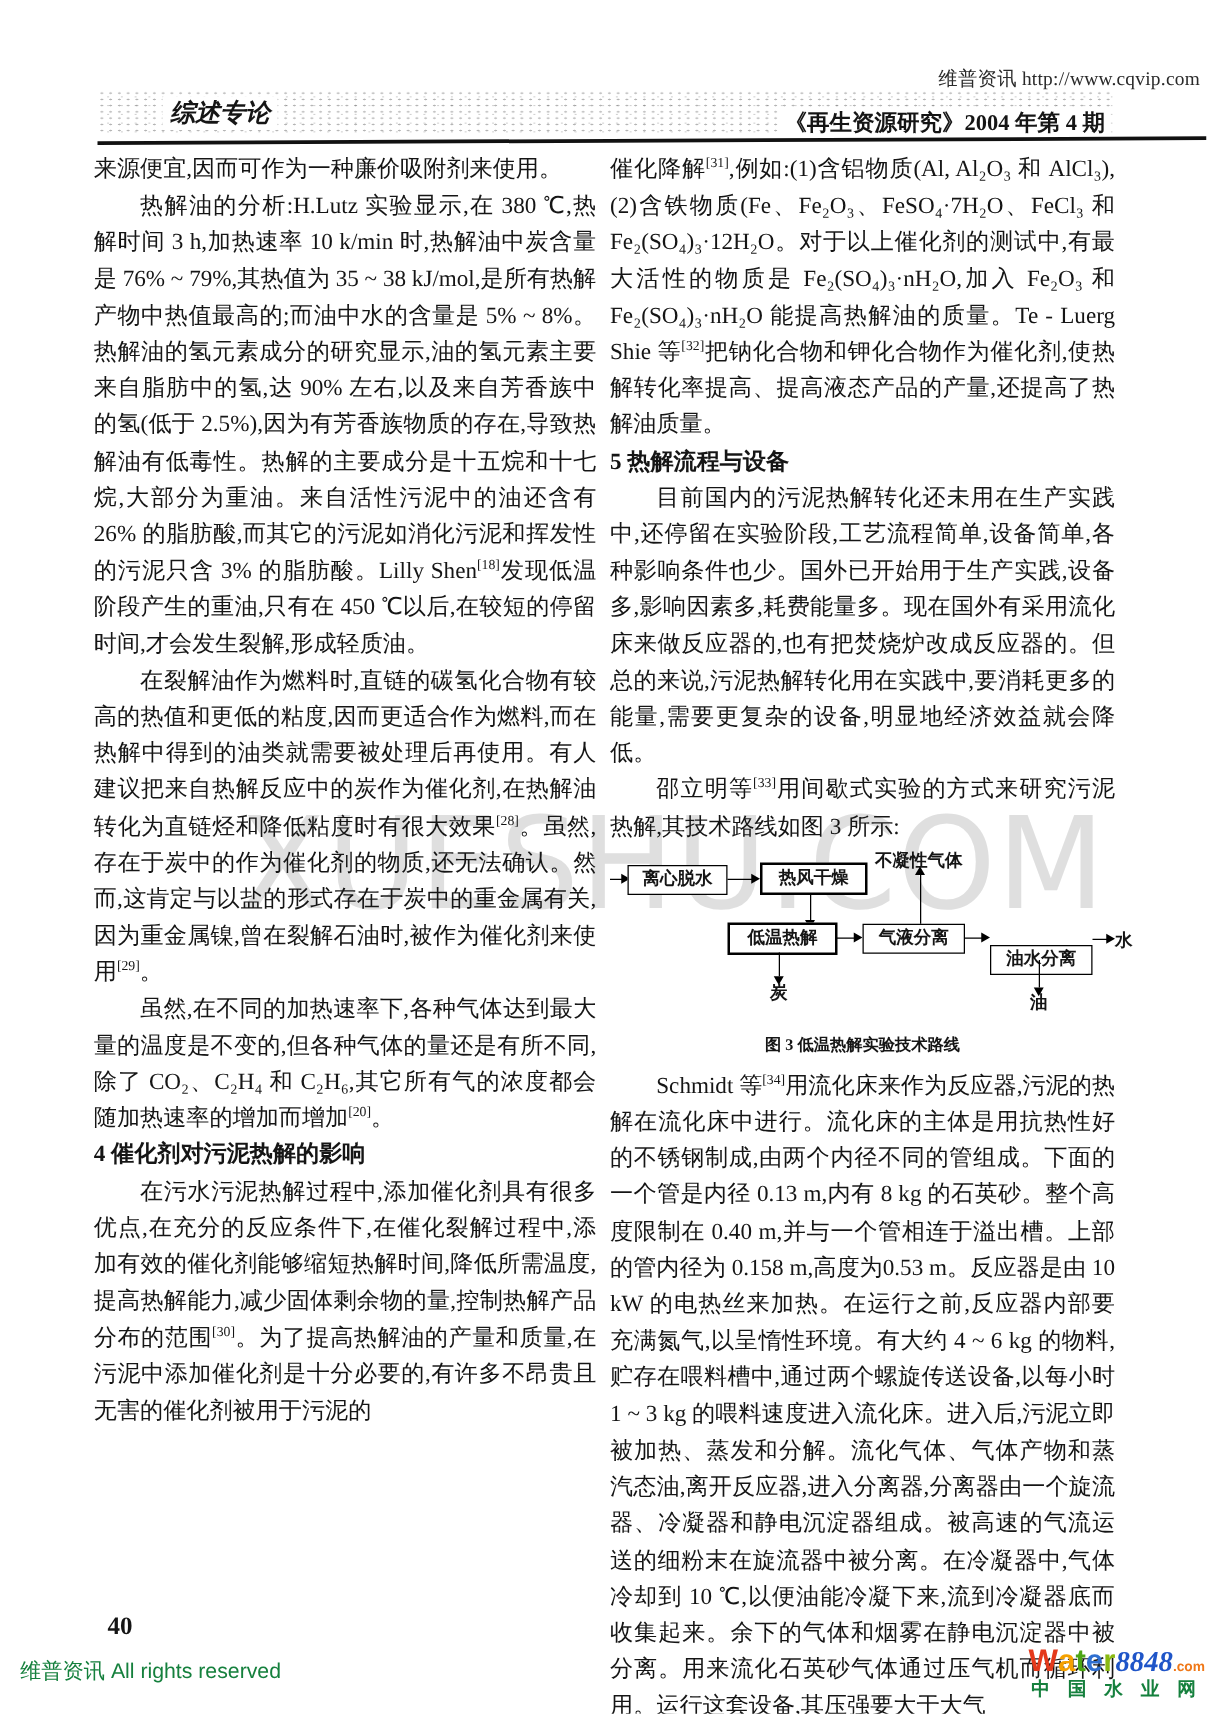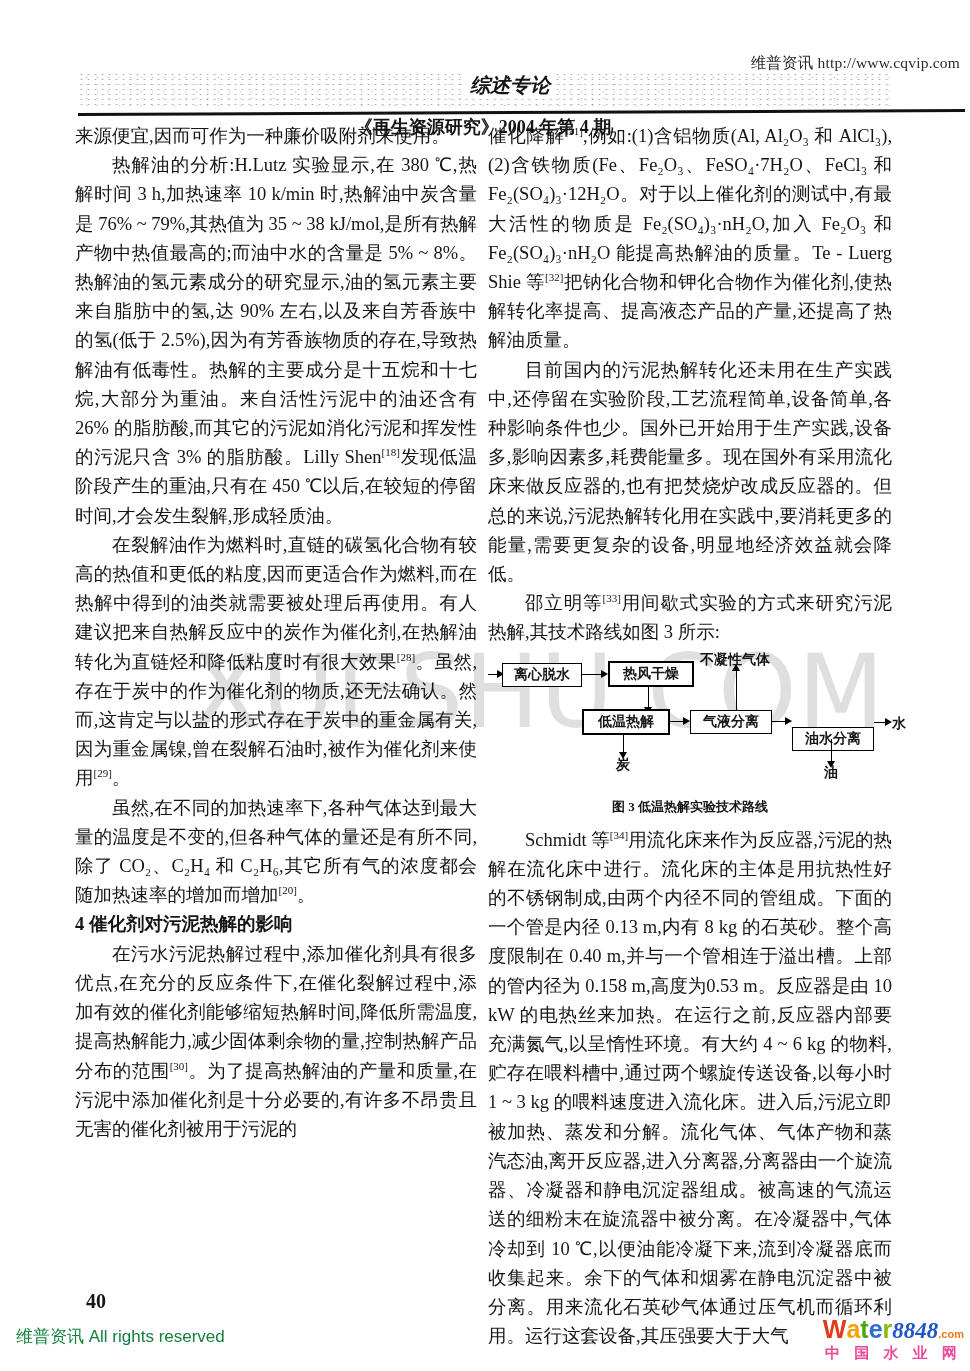--- a/index.html
+++ b/index.html
@@ -14,21 +14,20 @@
   }
   
   .header-bar{
     position:absolute;left:78px;top:72px;width:812px;height:36px;
     display:flex;align-items:center;justify-content:space-between;
     background-image:
       radial-gradient(rgba(70,70,70,.45) .8px, transparent 1.1px),
       radial-gradient(rgba(70,70,70,.28) .8px, transparent 1.1px);
     background-size:7px 5px, 11px 7px;
     background-position:0 0, 3px 2px;
-    flex-direction:column;
   }
   .section-label{
     font-weight:bold;font-style:italic;font-size:20px;margin-left:52px;
     background:#fff;padding:0 6px;
   }
   .journal-issue{
     font-weight:bold;font-size:18px;margin-right:2px;background:#fff;padding:0 4px;
     font-family:"Liberation Serif", serif;
     margin-top:16px;
   }
@@ -122,20 +121,21 @@
   <p>来源便宜,因而可作为一种廉价吸附剂来使用。</p>
   <p class="indent">热解油的分析:H.Lutz 实验显示,在 380 ℃,热解时间 3 h,加热速率 10 k/min 时,热解油中炭含量是 76% ~ 79%,其热值为 35 ~ 38 kJ/mol,是所有热解产物中热值最高的;而油中水的含量是 5% ~ 8%。热解油的氢元素成分的研究显示,油的氢元素主要来自脂肪中的氢,达 90% 左右,以及来自芳香族中的氢(低于 2.5%),因为有芳香族物质的存在,导致热解油有低毒性。热解的主要成分是十五烷和十七烷,大部分为重油。来自活性污泥中的油还含有 26% 的脂肪酸,而其它的污泥如消化污泥和挥发性的污泥只含 3% 的脂肪酸。Lilly Shen<sup>[18]</sup>发现低温阶段产生的重油,只有在 450 ℃以后,在较短的停留时间,才会发生裂解,形成轻质油。</p>
   <p class="indent">在裂解油作为燃料时,直链的碳氢化合物有较高的热值和更低的粘度,因而更适合作为燃料,而在热解中得到的油类就需要被处理后再使用。有人建议把来自热解反应中的炭作为催化剂,在热解油转化为直链烃和降低粘度时有很大效果<sup>[28]</sup>。虽然,存在于炭中的作为催化剂的物质,还无法确认。然而,这肯定与以盐的形式存在于炭中的重金属有关,因为重金属镍,曾在裂解石油时,被作为催化剂来使用<sup>[29]</sup>。</p>
   <p class="indent">虽然,在不同的加热速率下,各种气体达到最大量的温度是不变的,但各种气体的量还是有所不同,除了 CO₂、C₂H₄ 和 C₂H₆,其它所有气的浓度都会随加热速率的增加而增加<sup>[20]</sup>。</p>
   <p class="sec-heading">4  催化剂对污泥热解的影响</p>
   <p class="indent">在污水污泥热解过程中,添加催化剂具有很多优点,在充分的反应条件下,在催化裂解过程中,添加有效的催化剂能够缩短热解时间,降低所需温度,提高热解能力,减少固体剩余物的量,控制热解产品分布的范围<sup>[30]</sup>。为了提高热解油的产量和质量,在污泥中添加催化剂是十分必要的,有许多不昂贵且无害的催化剂被用于污泥的</p>
 </div>
 
 <div class="col col-right">
   <p>催化降解<sup>[31]</sup>,例如:(1)含铝物质(Al, Al₂O₃ 和 AlCl₃),(2)含铁物质(Fe、Fe₂O₃、FeSO₄·7H₂O、FeCl₃ 和 Fe₂(SO₄)₃·12H₂O。对于以上催化剂的测试中,有最大活性的物质是 Fe₂(SO₄)₃·nH₂O,加入 Fe₂O₃ 和 Fe₂(SO₄)₃·nH₂O 能提高热解油的质量。Te - Luerg Shie 等<sup>[32]</sup>把钠化合物和钾化合物作为催化剂,使热解转化率提高、提高液态产品的产量,还提高了热解油质量。</p>
+  <p class="sec-heading">5  热解流程与设备</p>
   <p class="indent">目前国内的污泥热解转化还未用在生产实践中,还停留在实验阶段,工艺流程简单,设备简单,各种影响条件也少。国外已开始用于生产实践,设备多,影响因素多,耗费能量多。现在国外有采用流化床来做反应器的,也有把焚烧炉改成反应器的。但总的来说,污泥热解转化用在实践中,要消耗更多的能量,需要更复杂的设备,明显地经济效益就会降低。</p>
   <p class="indent">邵立明等<sup>[33]</sup>用间歇式实验的方式来研究污泥热解,其技术路线如图 3 所示:</p>
 
   <div class="flowchart">
     <div class="ha" style="left:0;top:20px;width:14px;"></div>
     <div class="fbox" style="left:14px;top:9px;width:78px;">离心脱水</div>
     <div class="ha" style="left:94px;top:20px;width:24px;"></div>
     <div class="fbox heavy" style="left:120px;top:7px;width:82px;">热风干燥</div>
     <div class="flabel" style="left:212px;top:-3px;">不凝性气体</div>
     <div class="va down" style="left:160px;top:33px;height:20px;"></div>
@@ -157,14 +157,14 @@
   <p class="indent">Schmidt 等<sup>[34]</sup>用流化床来作为反应器,污泥的热解在流化床中进行。流化床的主体是用抗热性好的不锈钢制成,由两个内径不同的管组成。下面的一个管是内径 0.13 m,内有 8 kg 的石英砂。整个高度限制在 0.40 m,并与一个管相连于溢出槽。上部的管内径为 0.158 m,高度为0.53 m。反应器是由 10 kW 的电热丝来加热。在运行之前,反应器内部要充满氮气,以呈惰性环境。有大约 4 ~ 6 kg 的物料,贮存在喂料槽中,通过两个螺旋传送设备,以每小时 1 ~ 3 kg 的喂料速度进入流化床。进入后,污泥立即被加热、蒸发和分解。流化气体、气体产物和蒸汽态油,离开反应器,进入分离器,分离器由一个旋流器、冷凝器和静电沉淀器组成。被高速的气流运送的细粉末在旋流器中被分离。在冷凝器中,气体冷却到 10 ℃,以便油能冷凝下来,流到冷凝器底而收集起来。余下的气体和烟雾在静电沉淀器中被分离。用来流化石英砂气体通过压气机而循环利用。运行这套设备,其压强要大于大气</p>
 </div>
 
 <div class="page-number">40</div>
 <div class="footer-copy">维普资讯 All rights reserved</div>
 
 <div class="footer-logo">
   <div class="logo-line1">
     <span class="logo-word"><span style="color: rgb(228, 57, 27);">W</span><span style="color: rgb(245, 161, 0);">a</span><span style="color: rgb(76, 165, 20);">t</span><span style="color: rgb(47, 111, 208);">e</span><span style="color: rgb(138, 185, 18);">r</span></span><span class="logo-number" style="color: rgb(31, 85, 200);">8848</span><span class="logo-suffix" style="color: rgb(240, 120, 24);">.com</span>
   </div>
-  <div class="logo-line2" style="color: #ec4899;">中 国 水 业 网</div>
+  <div class="logo-line2" style="color: #15803d;">中 国 水 业 网</div>
 </div>
 
 </body></html>

